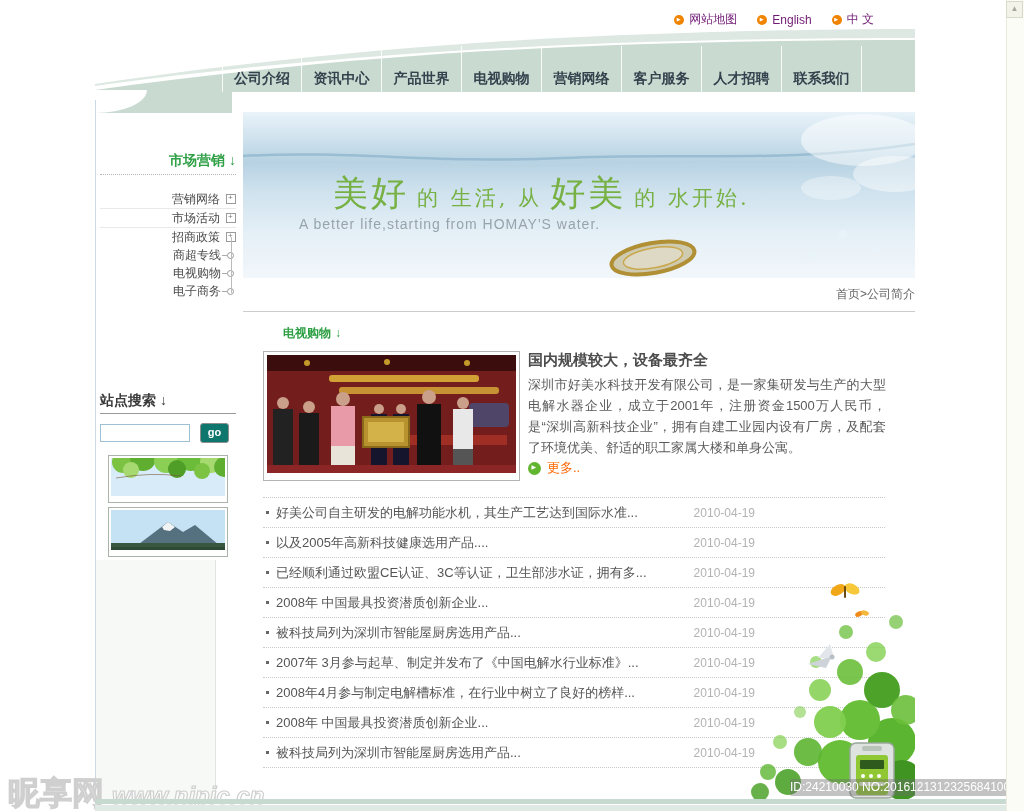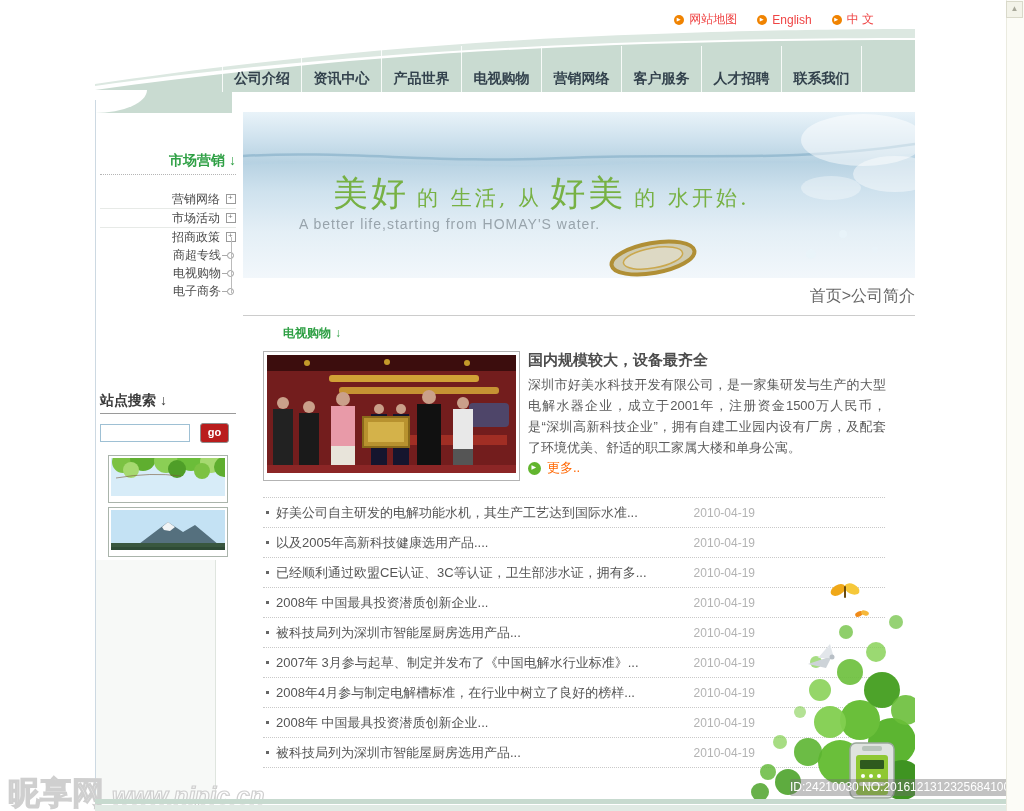--- a/index.html
+++ b/index.html
@@ -5,21 +5,21 @@
   html,body{margin:0;padding:0;background:#fff;}
   .page{position:relative;width:1024px;height:811px;overflow:hidden;background:#fff;
         font-family:"Liberation Sans","DejaVu Sans",sans-serif;}
   .abs{position:absolute;}
 
   
   .logo{left:100px;top:6px;display:flex;align-items:baseline;}
   .logo-en{font-size:34px;font-weight:bold;color:#2d2d96;letter-spacing:1px;}
   .logo-cn{font-size:27px;color:#141414;margin-left:6px;font-family:"DejaVu Serif","Liberation Serif",serif;}
   .toplinks{top:11px;right:150px;display:flex;gap:20px;align-items:center;}
-  .toplink{display:flex;align-items:center;gap:5px;font-size:12px;color:#ef4444;cursor:pointer;}
+  .toplink{display:flex;align-items:center;gap:5px;font-size:12px;color:#701a75;cursor:pointer;}
   .odisc{width:10px;height:10px;border-radius:50%;background:#f08300;position:relative;flex:0 0 auto;}
   .odisc::after{content:"▶";position:absolute;left:2.5px;top:1.2px;font-size:5px;color:#fff;}
 
   
   .band-svg{left:95px;top:28px;}
   .band-ext{left:95px;top:90px;width:137px;height:23px;background:#c9dbd1;}
   .band-notch{left:95px;top:90px;width:52px;height:23px;background:#fff;border-bottom-right-radius:52px 23px;}
   .nav{left:222px;top:46px;display:flex;}
   .nav-item{width:80px;height:46px;box-sizing:border-box;border-right:1px solid rgba(255,255,255,.85);
             text-align:center;padding-top:24px;font-size:14px;font-weight:bold;color:#33424d;cursor:pointer;}
@@ -40,38 +40,38 @@
   .plusbox{width:8px;height:8px;border:1px solid #9a9a9a;background:#fff;position:relative;flex:0 0 auto;}
   .plusbox::before{content:"+";position:absolute;left:1px;top:-2px;font-size:8px;color:#777;}
   .circ{width:5px;height:5px;border:1px solid #9a9a9a;border-radius:50%;background:#fff;position:relative;flex:0 0 auto;margin-right:2px;}
   .circ::before{content:"";position:absolute;left:-6px;top:2px;width:5px;height:1px;background:#aaa;}
   .menu-vline{left:231px;top:237px;width:1px;height:56px;background:#bbb;}
   .search-title{left:100px;top:392px;width:136px;text-align:left;font-size:14px;font-weight:bold;color:#3a3a3a;}
   .search-title .arr{color:#3a3a3a;}
   .search-line{left:100px;top:413px;width:136px;border-top:1px solid #9a9a9a;height:0;}
   .search-row{left:100px;top:423px;width:136px;display:flex;align-items:center;gap:10px;}
   .search-input{width:82px;height:14px;border:1px solid #9ec0d4;font-size:11px;padding:1px 3px;outline:none;}
-  .go-btn{width:27px;height:18px;background:#b91c1c;border:1px solid #8e8e8e;border-radius:3px;color:#fff;
+  .go-btn{width:27px;height:18px;background:#0f766e;border:1px solid #8e8e8e;border-radius:3px;color:#fff;
           font-size:11px;font-weight:bold;line-height:16px;text-align:center;cursor:pointer;}
   .side-img{background:#fff;border:1px solid #aab4ab;padding:2px;}
   .img1{left:108px;top:455px;}
   .img2{left:108px;top:507px;}
 
   
   .banner{left:243px;top:112px;width:672px;height:166px;overflow:hidden;
     background:linear-gradient(180deg,#e9f3f9 0%,#cfe2ee 16%,#b7d2e2 30%,#cfe2ee 48%,#e4eff6 72%,#f2f7fb 100%);}
   .banner-art{left:0;top:0;}
   .headline{left:42px;top:58px;color:#77b144;white-space:nowrap;letter-spacing:3px;
             font-family:"DejaVu Serif","Liberation Serif",serif;margin-left:48px;}
   .hl-big{font-size:35px;}
   .hl-small{font-size:21px;}
   .subline{left:56px;top:104px;font-size:14px;color:#98a4ac;letter-spacing:1px;}
 
   
-  .crumb{left:243px;top:286px;width:672px;text-align:right;font-size:16px;color:#666;
+  .crumb{left:243px;top:286px;width:672px;text-align:right;font-size:12px;color:#666;
          border-bottom:1px solid #ccc;padding-bottom:8px;cursor:pointer;}
 
   
   .sec-title{left:263px;top:325px;font-size:12px;font-weight:bold;color:#2fa045;margin-left:20px;}
   .sec-title .arr{color:#2fa045;}
   .photo{left:263px;top:351px;background:#fff;border:1px solid #b3b3b3;padding:3px;cursor:pointer;}
   .art-title{left:528px;top:351px;width:360px;font-size:15px;font-weight:bold;color:#4d4d4d;}
   .art-body{left:528px;top:374px;width:358px;font-size:13px;color:#5a5a5a;line-height:21px;text-align:justify;}
   .more{left:528px;top:459px;display:flex;align-items:center;gap:6px;cursor:pointer;}
   .more-disc{width:13px;height:13px;border-radius:50%;background:#62b52e;position:relative;}

